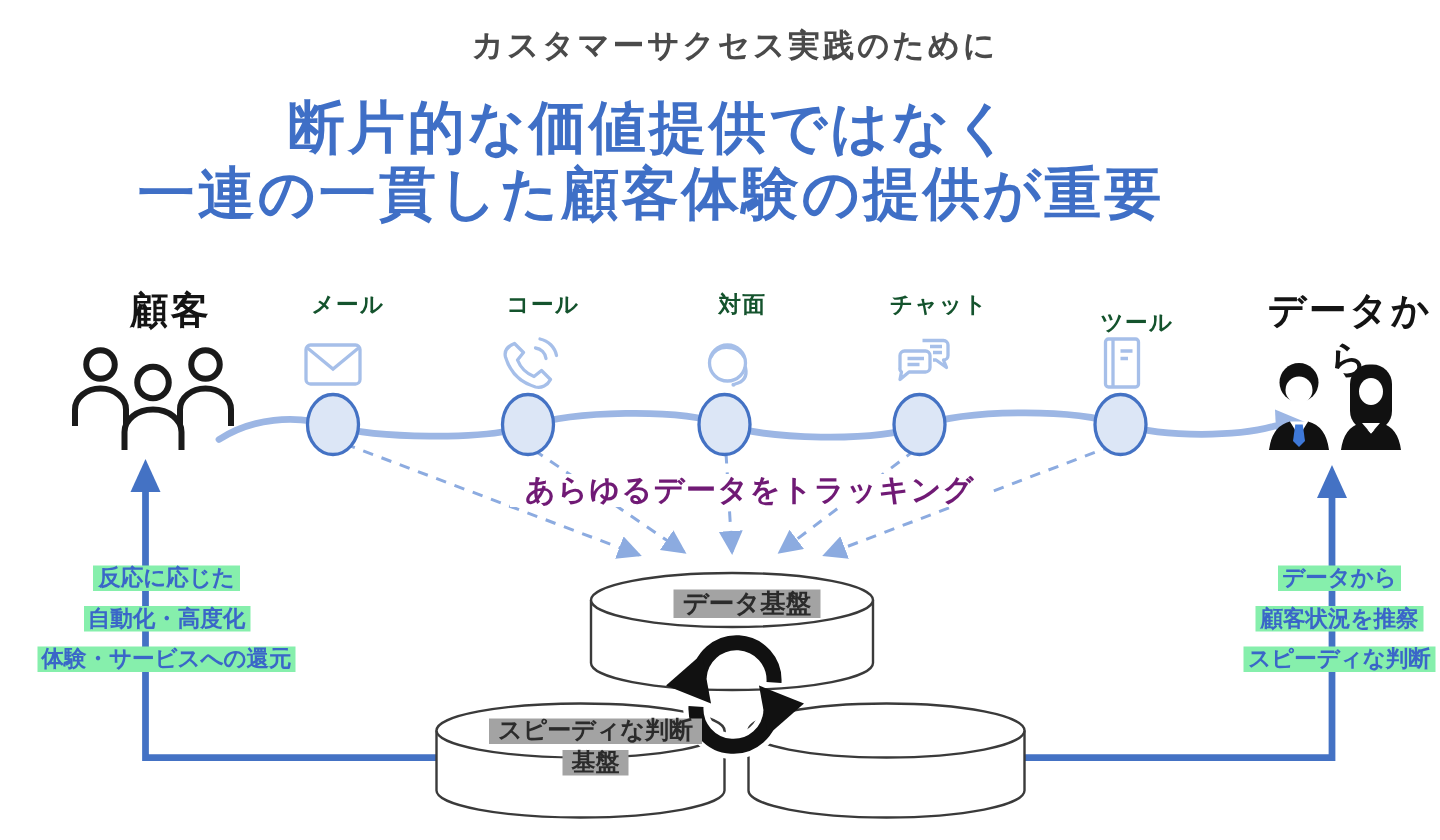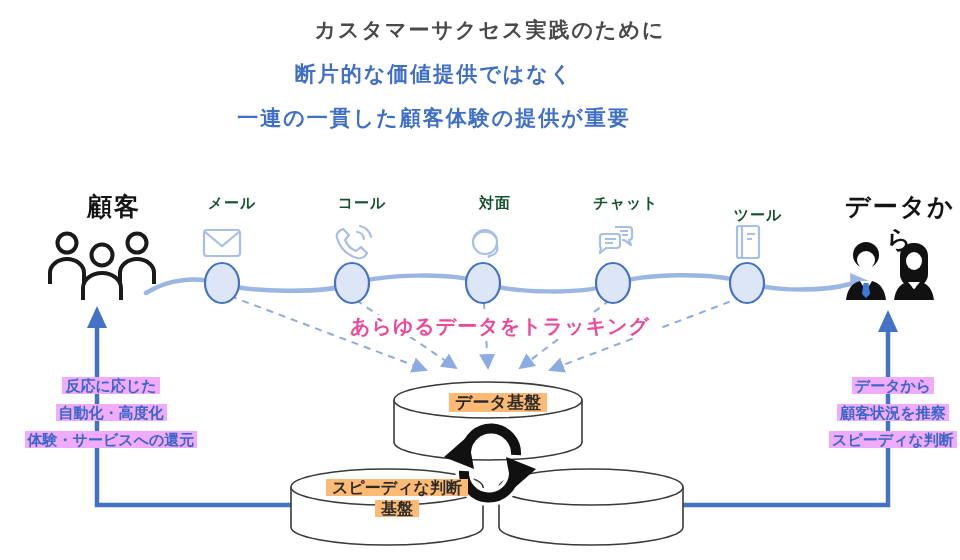--- a/index.html
+++ b/index.html
@@ -1,37 +1,37 @@
 <!DOCTYPE html>
 <html><head>
 <meta charset="utf-8">
 <style>
   html,body{margin:0;padding:0;background:#fff;}
   #stage{position:relative;width:960px;height:560px;background:#fff;overflow:hidden;
          font-family:"Liberation Sans","DejaVu Sans",sans-serif;}
   .abs{position:absolute;}
   .ctr{text-align:center;padding-left:10px;}
   #subtitle{top:16px;left:0;width:960px;font-size:21px;font-weight:700;color:#4a4a4a;letter-spacing:2px;}
-  .title-line{left:0;width:848px;font-size:21px;font-weight:700;color:#3f6fc6;letter-spacing:2px;}
+  .title-line{left:0;width:848px;font-size:38px;font-weight:700;color:#3f6fc6;letter-spacing:2px;}
   #title1{top:60px;}
   #title2{top:104px;}
   .actor-label{font-size:25px;font-weight:700;color:#141414;letter-spacing:2px;}
   #customer-label{top:190px;left:48px;width:112px;}
   #company-label{top:190px;left:828px;width:124px;}
   .chan-label{top:194px;width:100px;font-size:15px;font-weight:700;color:#14532d;letter-spacing:1px;}
   .chan-icon{top:220px;width:44px;height:44px;}
-  #tracking{top:313px;left:240px;width:500px;font-size:20px;font-weight:700;color:#ec4899;letter-spacing:1px;}
+  #tracking{top:313px;left:240px;width:500px;font-size:20px;font-weight:700;color:#701a75;letter-spacing:1px;}
   #tracking span{background:#fff;padding:0 10px;}
   .cyl-label{font-size:17px;font-weight:700;color:#2b2b2b;line-height:21px;}
-  .cyl-label span{background:#fdba74;padding:0 6px;}
+  .cyl-label span{background:#a3a3a3;padding:0 6px;}
   #data-platform-label{top:392px;left:398px;width:180px;}
   #comm-platform-label{top:477px;left:297px;width:180px;font-size:16px;}
   #analysis-platform-label{top:491px;left:516px;width:150px;}
   .note{font-size:15px;font-weight:700;color:#3a66c8;line-height:27px;}
-  .note span{background:#f0abfc;padding:0 3px;}
+  .note span{background:#86efac;padding:0 3px;}
   #left-note{top:372px;left:8px;width:186px;}
   #right-note{top:372px;left:794px;width:178px;}
   svg{display:block;}
 </style>
 </head>
 <body>
 
 <div id="stage">
 
   <svg class="abs" style="top:0;left:0;" width="960" height="560" viewBox="0 0 960 560">

